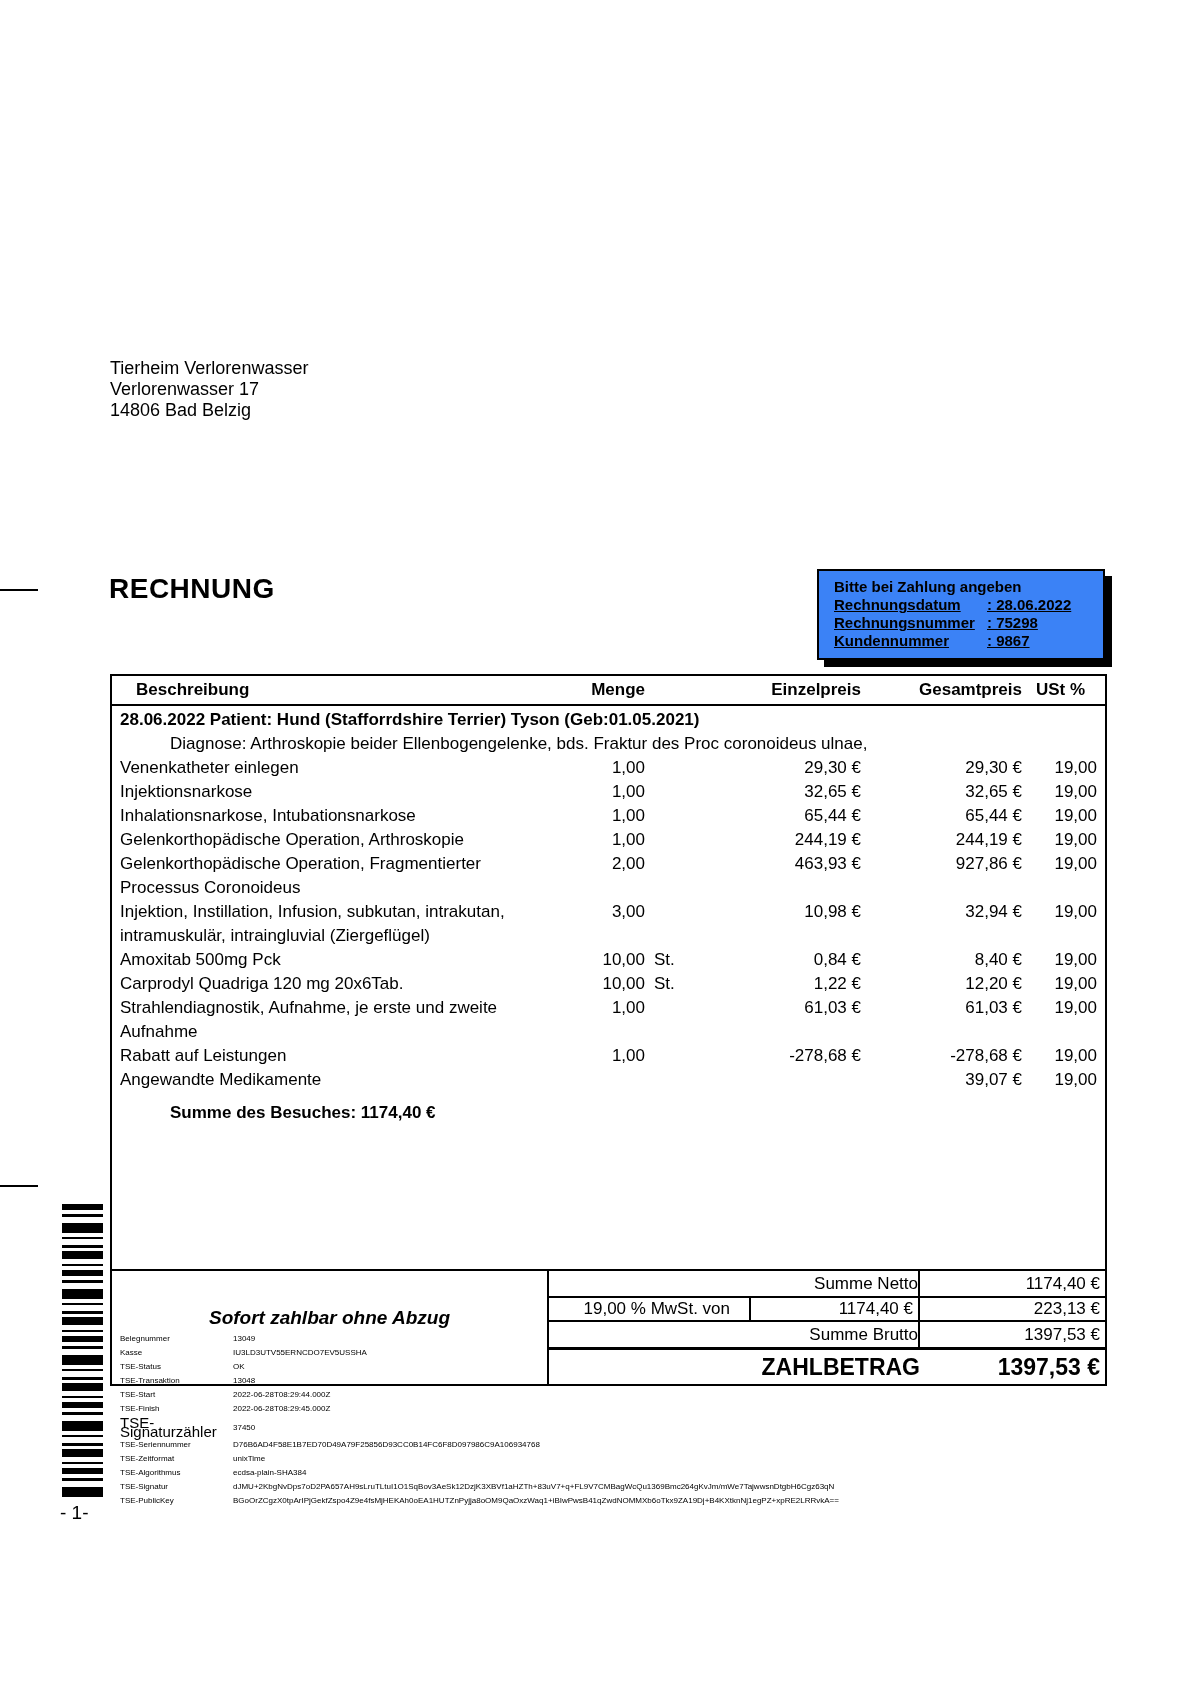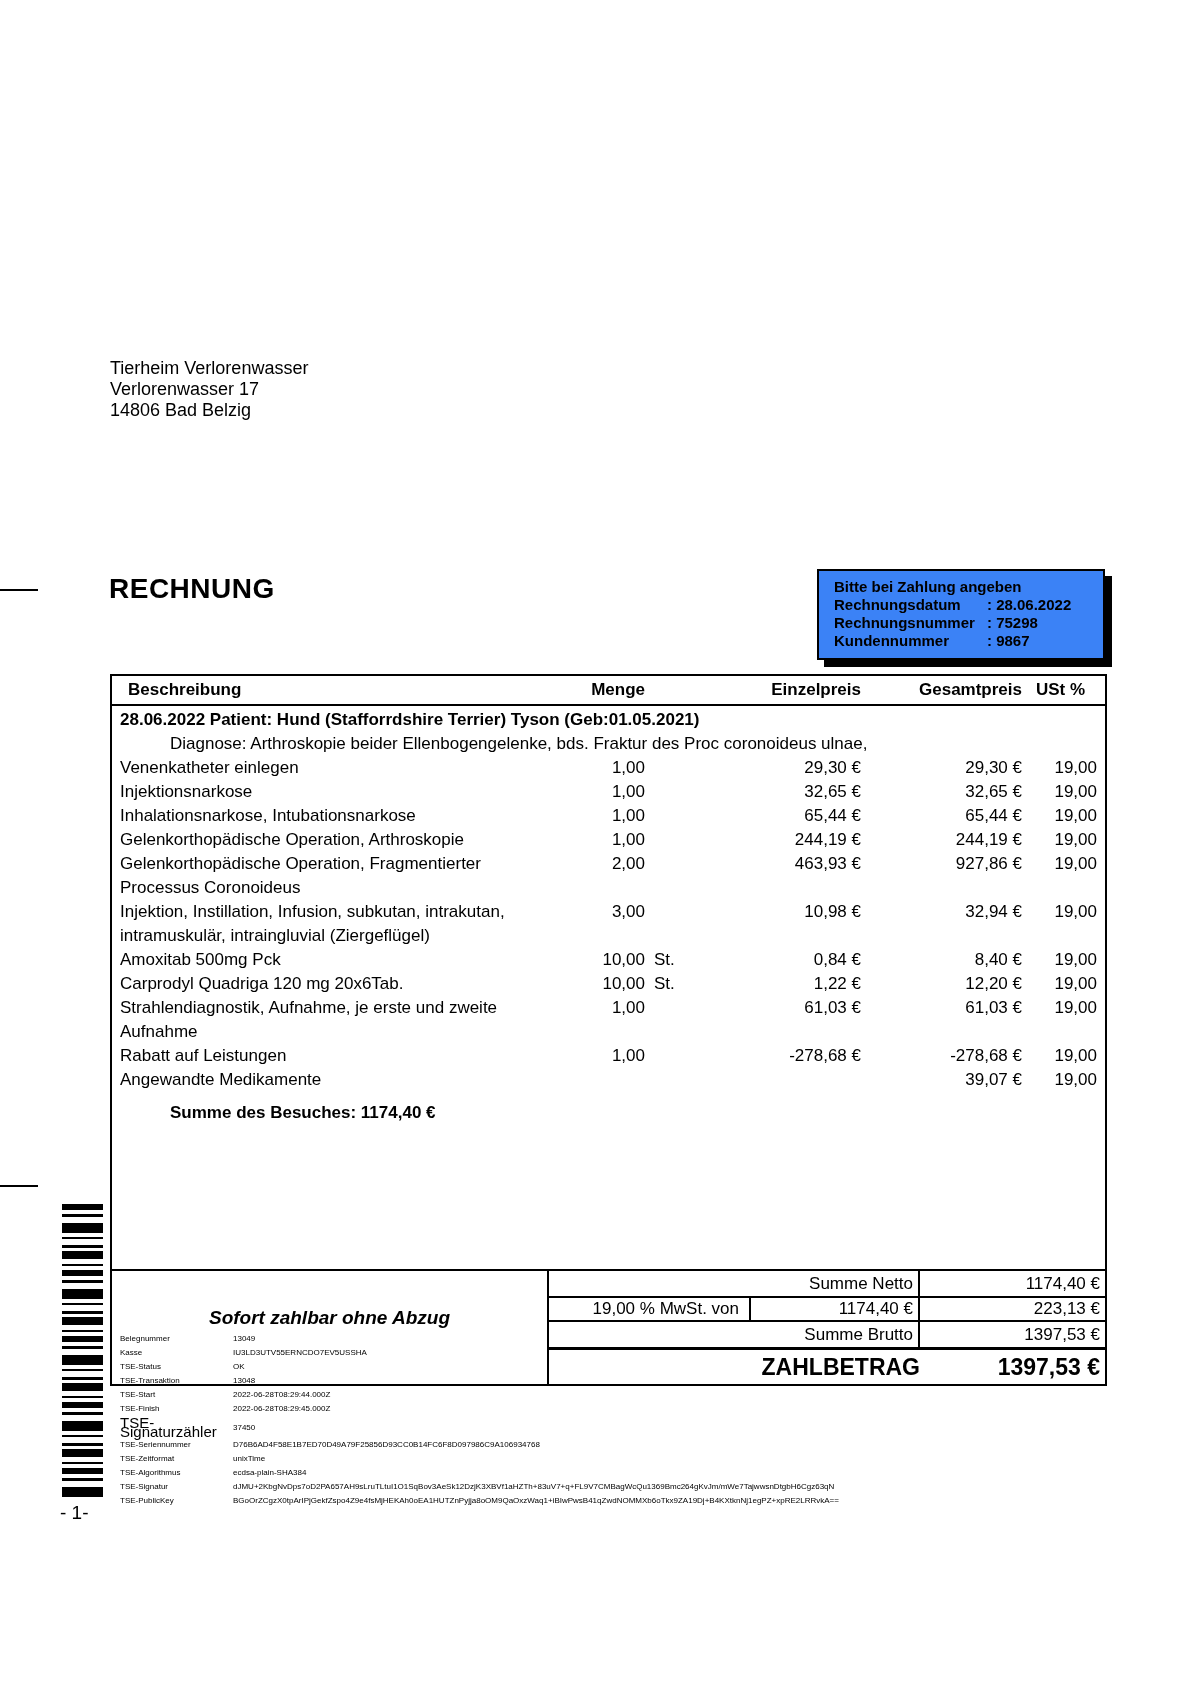--- a/index.html
+++ b/index.html
@@ -20,21 +20,21 @@
   
   .doc-title{position:absolute;left:109px;top:573px;font-size:28px;font-weight:bold;letter-spacing:.5px;}
   
   .info-box{
     position:absolute;left:817px;top:569px;width:288px;box-sizing:border-box;
     border:2px solid #000;background:#3b82f6;
     box-shadow:7px 7px 0 #000;
     padding:7px 6px 8px 15px;
     font-size:15px;font-weight:bold;line-height:18px;
   }
-  .info-row{display:grid;grid-template-columns:153px 1fr;}
+  .info-row{display:grid;grid-template-columns:153px 1fr;text-decoration:underline;}
   
   .doc-table{
     position:absolute;left:110px;top:674px;width:993px;
     border-left:2px solid #000;border-right:2px solid #000;
     box-sizing:content-box;
   }
   .thead{
     display:grid;grid-template-columns:440px 93px 35px 185px 160px 80px;
     border-top:2px solid #000;border-bottom:2px solid #000;
     height:28px;align-items:center;font-weight:bold;font-size:17px;
@@ -42,44 +42,44 @@
   .tbody{height:563px;font-size:17px;line-height:24px;padding-top:2px;box-sizing:border-box;}
   .patient-line{font-weight:bold;padding-left:8px;}
   .diagnosis-line{padding-left:58px;}
   .trow{display:grid;grid-template-columns:440px 93px 35px 185px 160px 80px;align-items:start;}
   .c-desc{padding-left:8px;}
   .c-qty{text-align:right;}
   .c-unit{padding-left:9px;}
   .c-unit-price{text-align:right;padding-right:4px;}
   .c-total{text-align:right;padding-right:3px;}
   .c-vat{text-align:right;padding-right:8px;}
-  .h-desc{padding-left:16px;}
+  .h-desc{padding-left:24px;}
   .h-qty{text-align:right;}
   .h-unit-price{text-align:right;padding-right:4px;grid-column:4;}
   .h-total{text-align:right;padding-right:3px;}
   .h-vat{text-align:right;padding-right:20px;}
   .visit-sum{font-weight:bold;padding-left:58px;margin-top:9px;}
   
   .totals{border-top:2px solid #000;border-bottom:2px solid #000;display:grid;grid-template-columns:437px 1fr;font-size:17px;}
   .note-cell{
     grid-row:1 / span 4;border-right:2px solid #000;
     display:flex;align-items:center;justify-content:center;
     padding-bottom:19px;
   }
   .note-text{font-weight:bold;font-style:italic;font-size:19px;}
   .t-right{display:block;}
   .t-row{display:flex;align-items:center;box-sizing:border-box;}
   .t-row1{height:27px;border-bottom:2px solid #000;}
   .t-row2{height:24px;border-bottom:2px solid #000;}
   .t-row3{height:28px;border-bottom:3px solid #000;}
   .t-row4{height:34px;}
   .cell{box-sizing:border-box;height:100%;display:flex;align-items:center;justify-content:flex-end;}
-  .cell-netto-label{width:371px;border-right:2px solid #000;padding-right:5px;}
+  .cell-netto-label{width:371px;border-right:2px solid #000;}
   .cell-netto-value{flex:1;padding-right:5px;}
-  .cell-mwst-label{width:202px;border-right:2px solid #000;padding-right:10px;}
+  .cell-mwst-label{width:202px;border-right:2px solid #000;padding-right:19px;}
   .cell-mwst-base{width:169px;border-right:2px solid #000;padding-right:5px;}
   .cell-mwst-value{flex:1;padding-right:5px;}
   .zb-label{width:371px;text-align:right;font-weight:bold;font-size:23px;}
   .zb-value{flex:1;text-align:right;padding-right:5px;font-weight:bold;font-size:23px;}
   
   .barcode{
     position:absolute;left:62px;top:1204px;width:41px;height:293px;
     background:repeating-linear-gradient(to bottom,
       #000 0 6px,#fff 6px 10px,#000 10px 13px,#fff 13px 19px,
       #000 19px 29px,#fff 29px 33px,#000 33px 35px,#fff 35px 41px,

